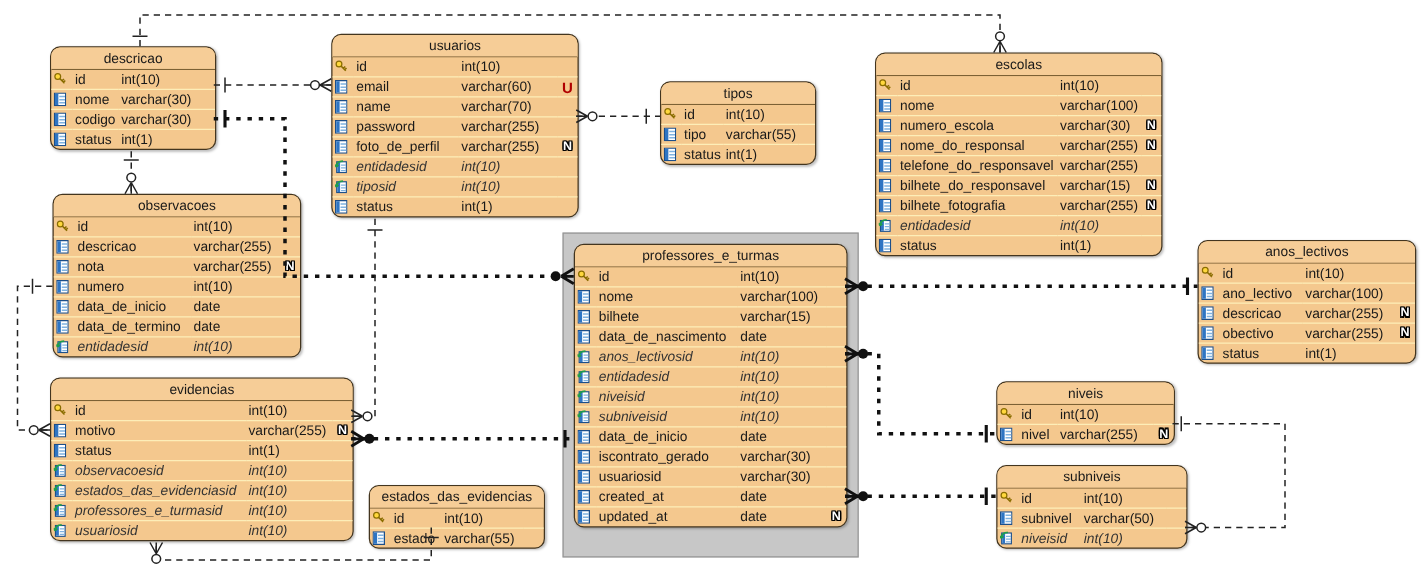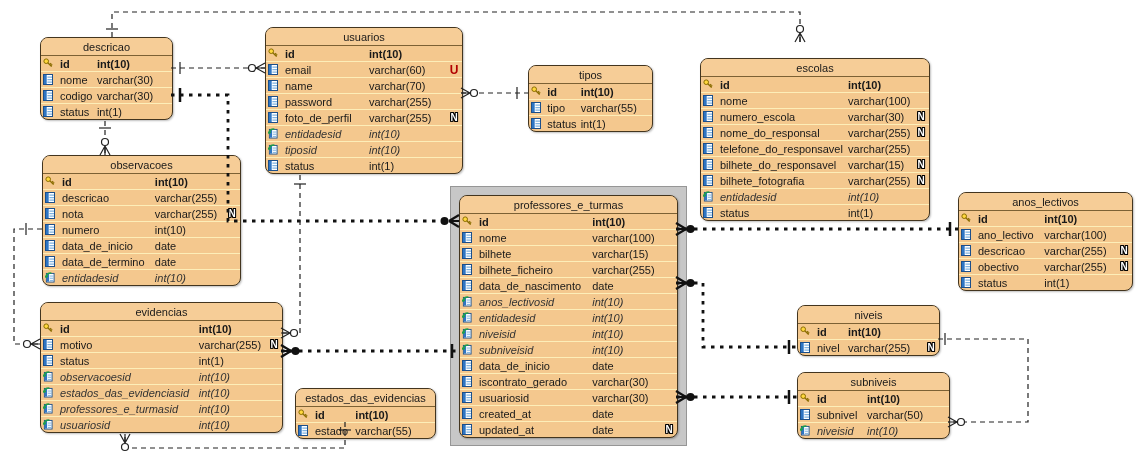--- a/index.html
+++ b/index.html
@@ -13,21 +13,21 @@
   .cols{display:table;width:100%;border-collapse:collapse;}
   .trow{display:table-row;}
   .trow>span{display:table-cell;vertical-align:middle;border-bottom:1px solid #fdeeb8;
              padding:1.5px 2px;line-height:12px;}
   .trow:last-child>span{border-bottom:none;}
   .cicon{width:13px;padding-left:4px;}
   .ic{width:10px;height:11px;display:block;}
   .cname{white-space:nowrap;padding-right:6px;}
   .ctype{white-space:nowrap;padding-left:4px;}
   .cflag{width:12px;text-align:center;font-weight:bold;font-size:10px;}
-  .pk .cname,.pk .ctype{font-weight:bold;}
+  .pk .cname,.pk .ctype{font-weight:normal;}
   .fk .cname,.fk .ctype{font-style:italic;color:#333;}
   .cflag.n{color:#fff;text-shadow:-1px 0 0 #000,1px 0 0 #000,0 -1px 0 #000,0 1px 0 #000,
            -1px -1px 0 #000,1px 1px 0 #000,-1px 1px 0 #000,1px -1px 0 #000;}
   .cflag.u{color:#b00000;font-size:12px;}
   .selframe{position:absolute;background:#c7c7c7;border:1px solid #969696;z-index:1;}
   #rels{position:absolute;left:0;top:0;width:1139px;height:453px;z-index:5;pointer-events:none;}
   .rel-thin{stroke:#222;stroke-width:1.2;fill:none;stroke-dasharray:5 4;}
   .rel-bold{stroke:#111;stroke-width:2.8;fill:none;stroke-dasharray:3.5 5.5;}
   .tick{stroke:#222;stroke-width:1.2;fill:none;}
   .tickb{stroke:#111;stroke-width:2.5;fill:none;}
@@ -228,21 +228,21 @@
               <use href="#ic-col-g"></use>
             </svg>
           </span>
           <span class="cname">status</span>
           <span class="ctype">int(1)</span>
           <span class="cflag"></span>
         </div>
     </div>
   </div>
 
-  <div class="dbtable" style="left:700px;top:58px;width:228px">
+  <div class="dbtable" style="left:700px;top:42px;width:228px">
     <div class="thead">escolas</div>
     <div class="cols">
       <div class="trow pk">
           <span class="cicon">
             <svg class="ic" viewBox="0 0 10 11">
               <use href="#ic-key-g"></use>
             </svg>
           </span>
           <span class="cname">id</span>
           <span class="ctype">int(10)</span>
@@ -431,30 +431,20 @@
           <span class="cflag"></span>
         </div>
       <div class="trow">
           <span class="cicon">
             <svg class="ic" viewBox="0 0 10 11">
               <use href="#ic-col-g"></use>
             </svg>
           </span>
           <span class="cname">bilhete</span>
           <span class="ctype">varchar(15)</span>
-          <span class="cflag"></span>
-        </div>
-      <div class="trow">
-          <span class="cicon">
-            <svg class="ic" viewBox="0 0 10 11">
-              <use href="#ic-col-g"></use>
-            </svg>
-          </span>
-          <span class="cname">bilhete_ficheiro</span>
-          <span class="ctype">varchar(255)</span>
           <span class="cflag"></span>
         </div>
       <div class="trow">
           <span class="cicon">
             <svg class="ic" viewBox="0 0 10 11">
               <use href="#ic-col-g"></use>
             </svg>
           </span>
           <span class="cname">data_de_nascimento</span>
           <span class="ctype">date</span>

